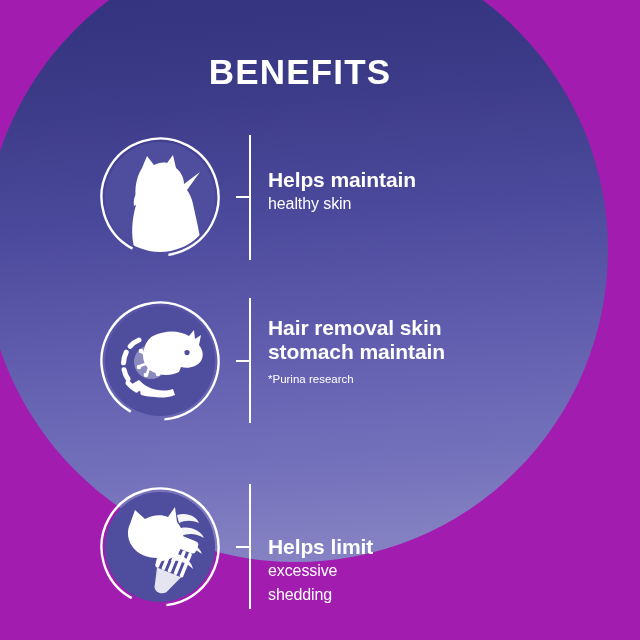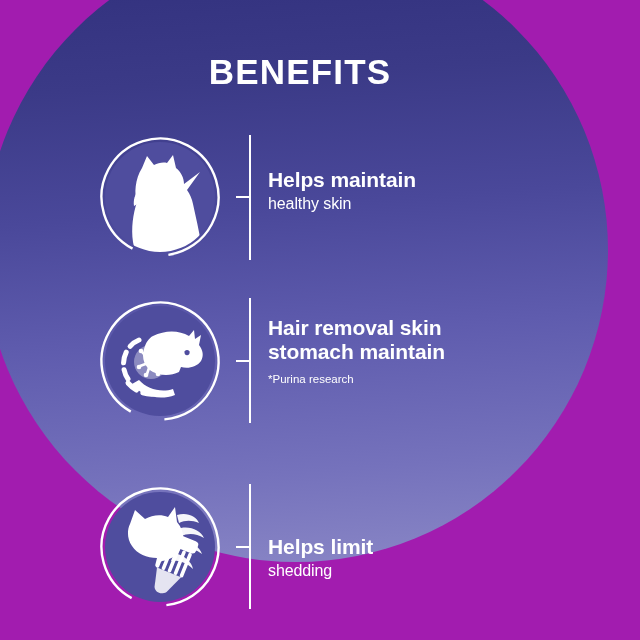--- a/index.html
+++ b/index.html
@@ -217,17 +217,18 @@
             </g>
             <path d="M66 91 L92 91 L84 110 C80 115 74 115 71 110 Z" fill="#ffffff" opacity="0.85"></path>
           </g>
         </g>
         <circle cx="65" cy="65" r="58.5" fill="none" stroke="#ffffff" stroke-width="2.4" stroke-dasharray="331 36" transform="rotate(119 65 65)"></circle>
       </svg>
     </div>
 
     <div class="text-block" style="top:527px;margin-top:8px;">
       <div class="t-bold">Helps limit</div>
+      <div class="t-reg">excessive</div>
       <div class="t-reg">shedding</div>
     </div>
   </div>
 
 </div>
 
 </body></html>

